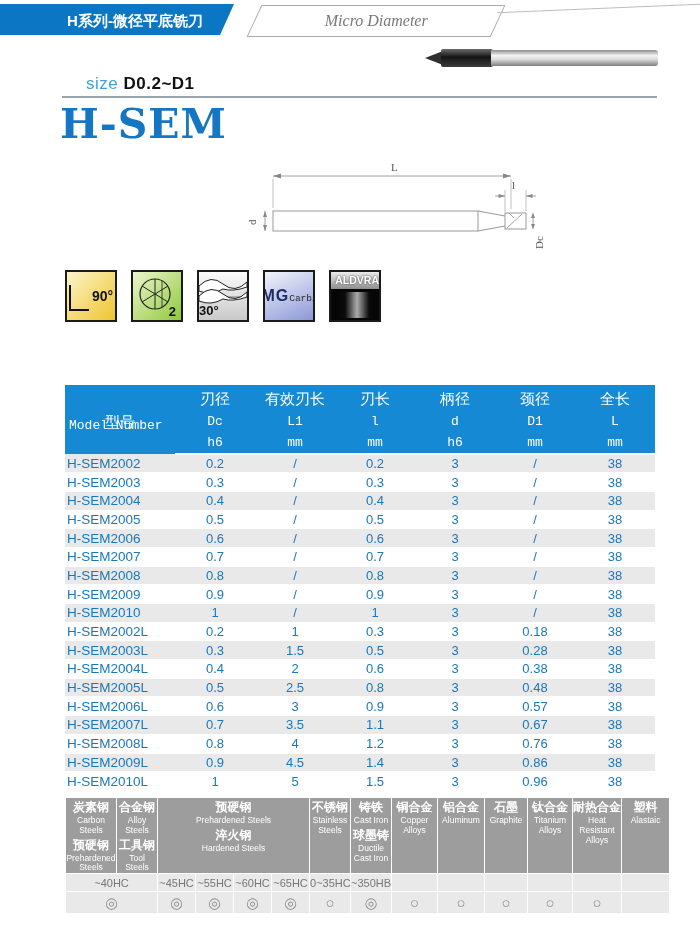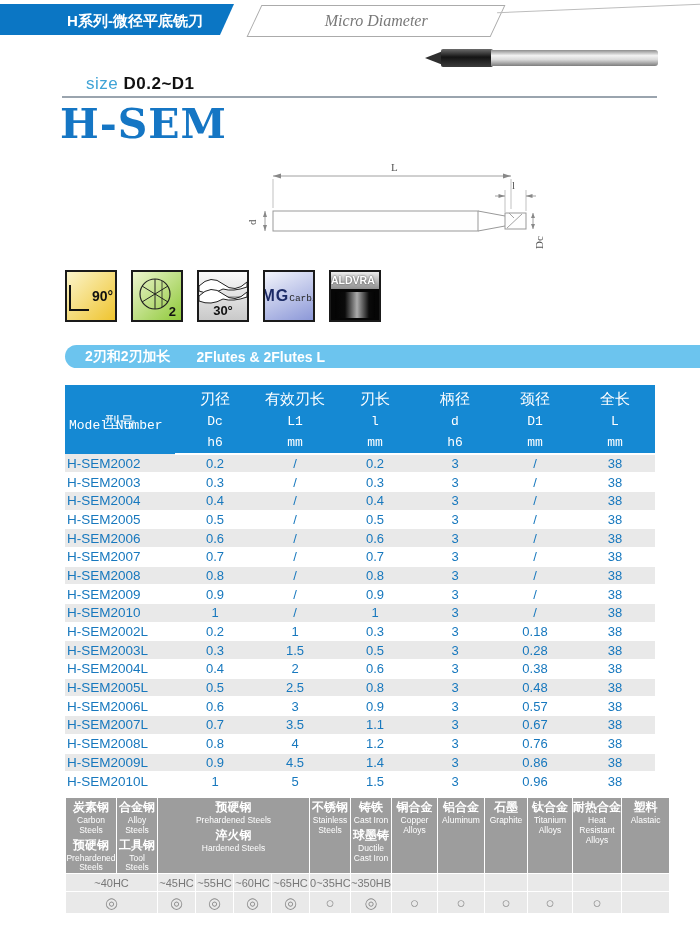--- a/index.html
+++ b/index.html
@@ -44,28 +44,28 @@
   .badges{position:absolute;left:65px;top:270px;display:flex;gap:14px;}
   .badge{width:52px;height:52px;border:2px solid #1A1A1A;box-sizing:border-box;position:relative;
     display:flex;align-items:center;justify-content:center;overflow:hidden;}
   .badge-90{background:linear-gradient(135deg,#FBF4CA,#EFC42F);}
   .corner-symbol{width:18px;height:24px;border-left:2.5px solid #111;border-bottom:2.5px solid #111;
     margin-right:3px;margin-top:4px;}
   .badge-label{font-size:14px;font-weight:bold;color:#111;}
   .badge-flutes{background:linear-gradient(135deg,#EDF5CE,#8FC93A);}
   .flute-num{position:absolute;right:5px;bottom:1px;font-size:13px;font-weight:bold;color:#111;}
   .badge-30{background:linear-gradient(180deg,#FAFAFA,#C9C9C9);}
-  .angle-label{position:absolute;left:0;right:0;bottom:2px;text-align:center;
+  .angle-label{position:absolute;left:0;right:0;bottom:2px;
     font-size:13px;font-weight:bold;color:#111;}
   .badge-umg{background:linear-gradient(155deg,#F2F4FB,#8C98D8);flex-direction:row;}
   .umg-main{font-size:16px;font-weight:bold;color:#1D2B66;letter-spacing:1px;line-height:1.1;}
   .umg-sub{font-family:"Liberation Mono",monospace;font-size:9.5px;color:#2A2A2A;margin-top:4px;}
   .badge-aldvra{background:#060606;flex-direction:column;justify-content:flex-start;}
   .aldvra-band{width:100%;height:17px;background:linear-gradient(180deg,#ECECEC,#8F8F8F);
-    text-align:left;line-height:17px;font-size:10.5px;font-weight:bold;color:#fff;
+    text-align:right;line-height:17px;font-size:10.5px;font-weight:bold;color:#fff;
     text-shadow:0 0 2px #333;}
   .aldvra-cyl{margin-top:3px;width:40px;height:26px;
     background:linear-gradient(90deg,#040404,#0B0B0B 25%,#ABABAB 55%,#0B0B0B 85%,#040404);}
 
   
   .banner{position:absolute;left:65px;top:345px;right:0;height:23px;background:#6CC4EE;
     border-radius:12px 0 0 12px;color:#fff;font-weight:bold;font-size:14px;
     display:flex;align-items:center;padding-left:20px;box-sizing:border-box;}
   .banner .en{margin-left:26px;}
 
@@ -185,24 +185,20 @@
     <div class="badge badge-umg">
       <span class="umg-main">UMG</span>
       <span class="umg-sub">Carbide</span>
     </div>
     <div class="badge badge-aldvra">
       <div class="aldvra-band">ALDVRA</div>
       <div class="aldvra-cyl"></div>
     </div>
   </div>
 
-  <div class="banner">
-    <span class="cn">2刃和2刃加长</span>
-    <span class="en">2Flutes &amp;  2Flutes L</span>
-  </div>
 
   <table class="spec">
     <colgroup>
       <col style="width:110px">
         <col style="width:80px">
         <col style="width:80px">
       <col style="width:80px">
         <col style="width:80px">
         <col style="width:80px">
         <col style="width:80px">

